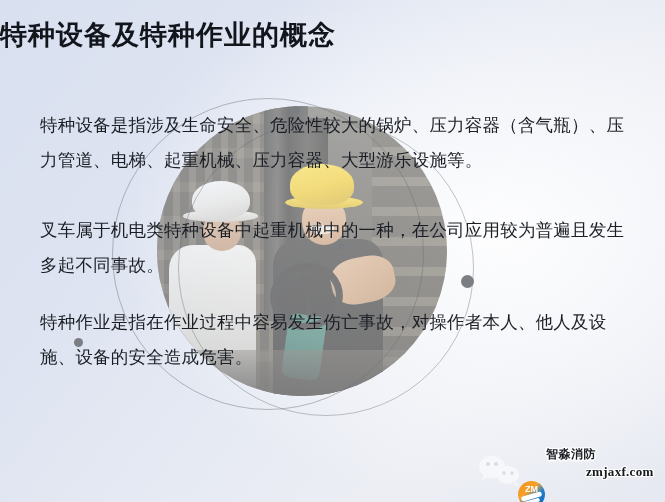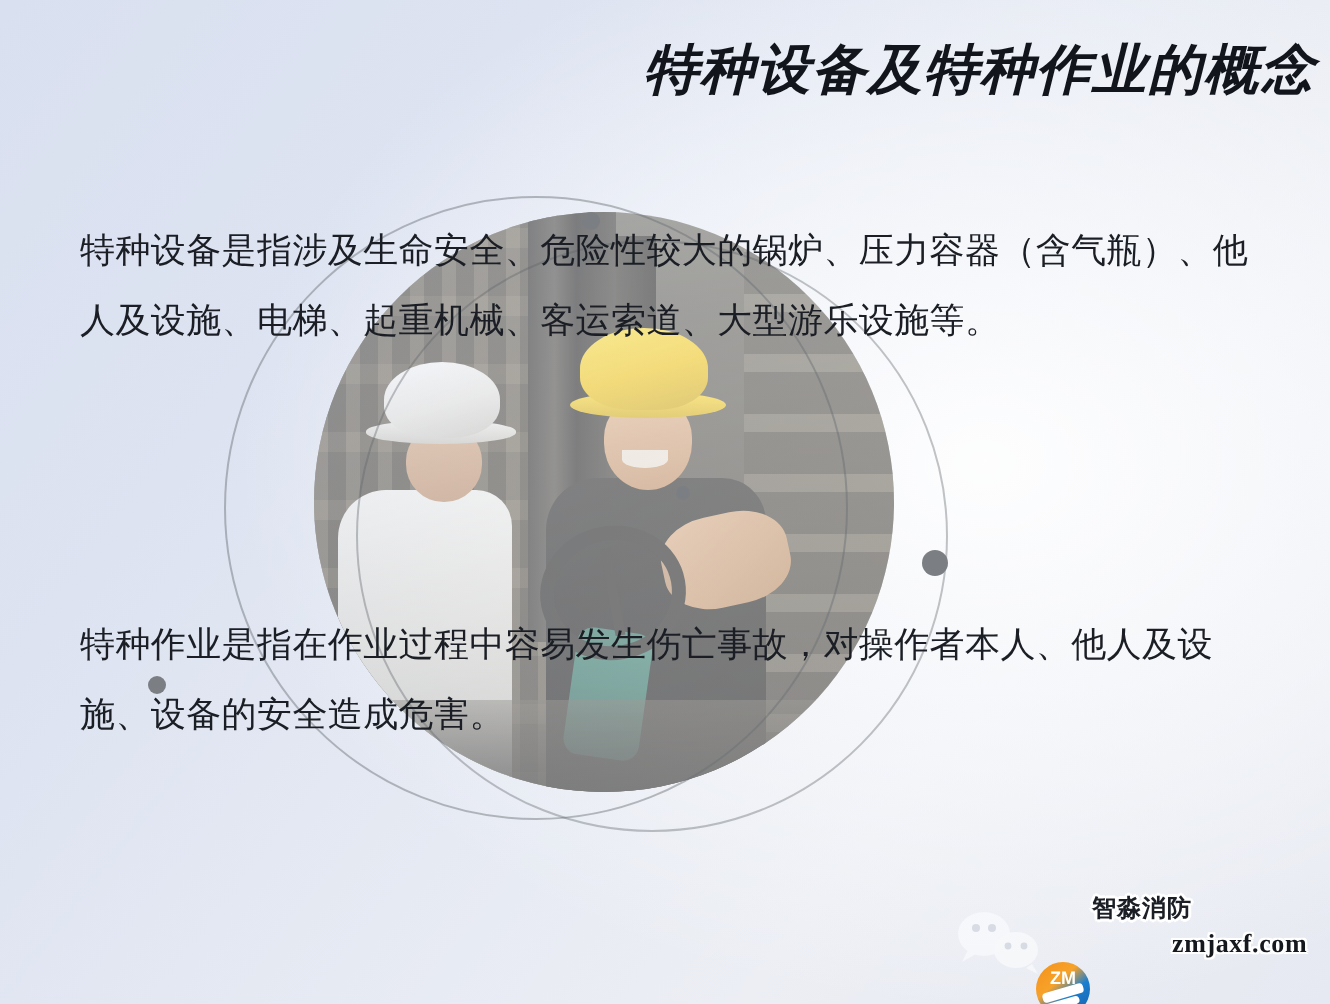--- a/index.html
+++ b/index.html
@@ -149,27 +149,26 @@
   }
   .dot-1 { left:291px; top:106px; width:9px; height:9px; }
   .dot-2 { left:461px; top:275px; width:13px; height:13px; }
   .dot-3 { left:338px; top:243px; width:7px; height:7px; }
   .dot-4 { left:74px; top:338px; width:9px; height:9px; }
 
   
   #title {
     position:absolute;
     left:0; top:18px; width:658px;
-    text-align:right;
+    text-align:left;
     font-size:27px;
     font-weight:bold;
     color:#12161c;
     letter-spacing:1px;
     line-height:34px;
-    font-style:italic;
   }
 
   .para {
     position:absolute;
     left:40px;
     width:596px;
     font-size:17.5px;
     line-height:35px;
     color:#1b1f25;
     letter-spacing:0.2px;
@@ -279,21 +278,22 @@
 
   <div class="ring ring-a"></div>
   <div class="ring ring-b"></div>
   <div class="dot dot-1"></div>
   <div class="dot dot-2"></div>
   <div class="dot dot-3"></div>
   <div class="dot dot-4"></div>
 
   <div id="title">特种设备及特种作业的概念</div>
 
-  <div class="para" id="para1">特种设备是指涉及生命安全、危险性较大的锅炉、压力容器（含气瓶）、他人及设施、电梯、起重机械、客运索道、大型游乐设施等。</div>
+  <div class="para" id="para1">特种设备是指涉及生命安全、危险性较大的锅炉、压力容器（含气瓶）、压力管道、电梯、起重机械、压力容器、大型游乐设施等。</div>
+  <div class="para" id="para2">叉车属于机电类特种设备中起重机械中的一种，在公司应用较为普遍且发生多起不同事故。</div>
   <div class="para" id="para3">特种作业是指在作业过程中容易发生伤亡事故，对操作者本人、他人及设施、设备的安全造成危害。</div>
 
 
   <div id="watermark">
     <svg class="wm-wechat" viewBox="0 0 44 34">
       <ellipse cx="15" cy="13" rx="13" ry="11" fill="#ffffff" fill-opacity="0.88"></ellipse>
       <path d="M7 21 L4 27 L11 23 Z" fill="#ffffff" fill-opacity="0.88"></path>
       <circle cx="11" cy="10" r="2" fill="#c7ccd6"></circle>
       <circle cx="19" cy="10" r="2" fill="#c7ccd6"></circle>
       <ellipse cx="31" cy="21" rx="11" ry="9" fill="#ffffff" fill-opacity="0.92"></ellipse>

